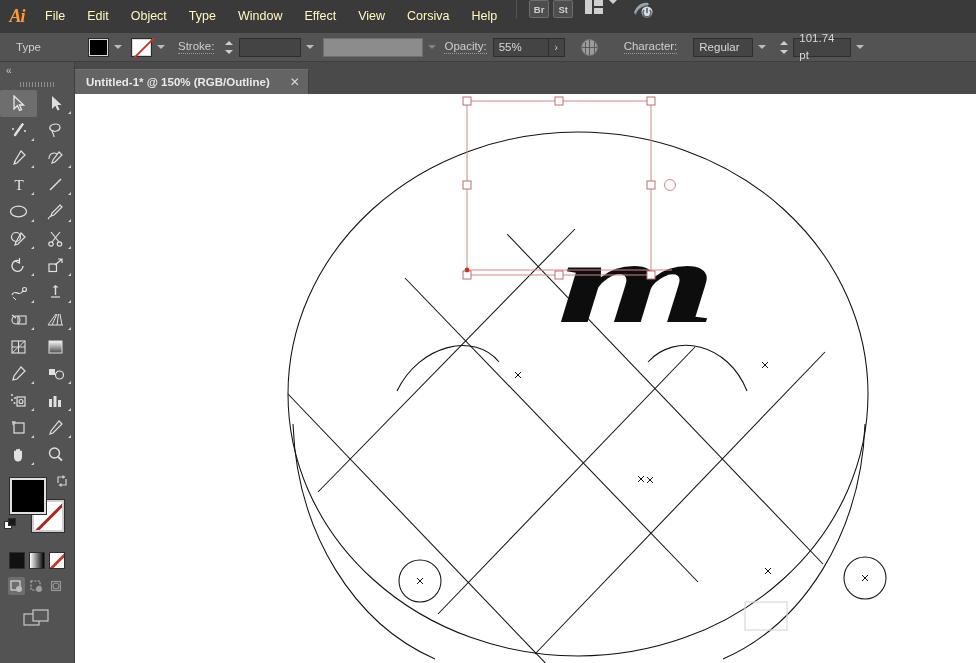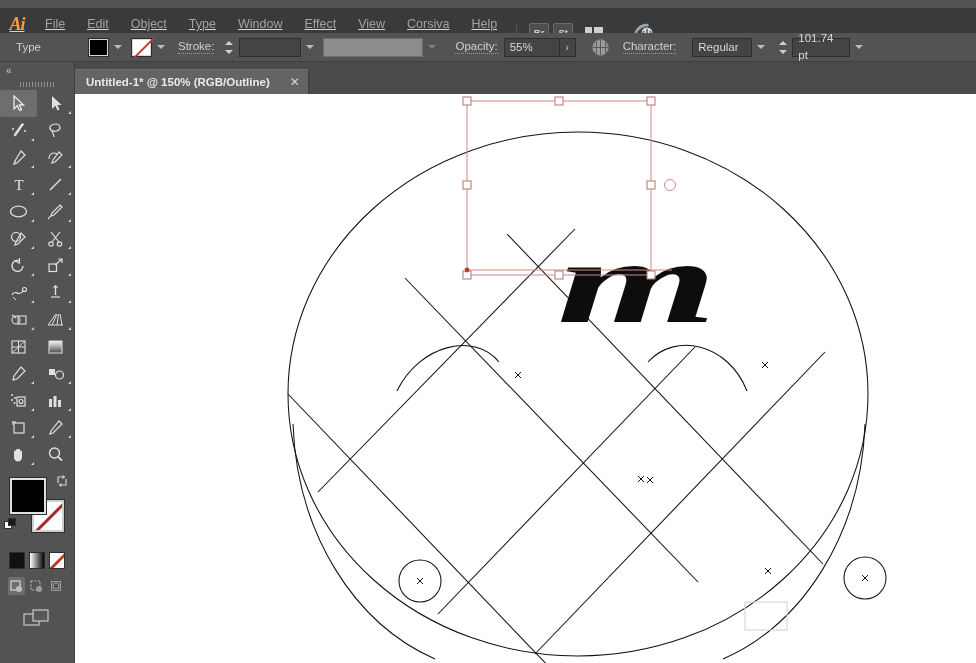--- a/index.html
+++ b/index.html
@@ -8,30 +8,30 @@
     font-family: "Liberation Sans", sans-serif;
     background:#535353;
     font-size:12px;
     color:#d4d4d4;
     -webkit-font-smoothing:antialiased;
   }
   .app { position:relative; width:976px; height:663px; }
 
   
   .menubar{
-    position:absolute; left:0; top:8px; width:976px; height:33px;
-    background:#3a3a3a; display:flex; align-items:flex-end;text-decoration:underline;
+    position:absolute; left:0; top:0; width:976px; height:33px;
+    background:#3a3a3a; display:flex; align-items:flex-start;
   }
   .ai-logo{
     width:34px; height:33px; display:flex; align-items:center; justify-content:center;
     font-weight:bold; font-size:18px; color:#ff9a3c; font-style:italic;
     font-family:"Liberation Serif", serif; letter-spacing:-1px;
   }
   .menu-item{
-    padding:0 11px; height:33px; line-height:33px; color:#a3a3a3; font-size:12.5px;
+    padding:0 11px; height:33px; line-height:33px; color:#fef9c3; font-size:12.5px;
     cursor:default; white-space:nowrap;
   }
   .menu-sep{ width:1px; height:18px; background:#565656; margin:0 8px; }
   .appbtn{
     width:20px;height:18px;border:1px solid #6d6d6d;border-radius:2px;
     background:#4e4e4e;color:#cfcfcf;font-size:9.5px;font-weight:bold;
     display:flex;align-items:center;justify-content:center;margin-left:4px;
   }
   .arrange-ico{ width:18px;height:14px;margin-left:12px;position:relative;display:inline-block;}
   .arrange-ico i{position:absolute;background:#cfcfcf;display:block;}
@@ -202,32 +202,32 @@
     </div>
 
     <div class="opt-label dotted" style="margin-left:10px;">Stroke:</div>
     <span class="stepper"></span>
     <div class="field" style="width:62px;margin-left:4px;"></div>
     <div class="mini-chev"></div>
 
     <div class="field ro" style="width:100px;margin-left:6px;"></div>
     <div class="mini-chev" style="opacity:.45"></div>
 
-    <div class="opt-label dotted" style="margin-left:16px;">Opacity:</div>
+    <div class="opt-label dotted" style="margin-left:5px;">Opacity:</div>
     <div class="field" style="width:56px;">55%</div>
     <div class="arrow-r">›</div>
 
     <span class="globe" style="margin-left:16px;">
       <i style="left:7px;top:0;width:1px;height:17px;"></i>
       <i style="left:0;top:7px;width:17px;height:1px;"></i>
       <i style="left:3px;top:2px;width:1px;height:13px;"></i>
       <i style="left:12px;top:2px;width:1px;height:13px;"></i>
     </span>
 
-    <div class="opt-label dotted" style="margin-left:14px;">Character:</div>
+    <div class="opt-label dotted" style="margin-left:26px;">Character:</div>
 
 
     <div style="display:flex;align-items:center;margin-left:10px;">
       <div class="field" style="width:60px;">Regular</div>
       <div class="mini-chev"></div>
     </div>
 
     <div style="display:flex;align-items:center;margin-left:6px;">
       <span class="stepper"></span>
       <div class="field" style="width:58px;margin-left:3px;">101.74 pt</div>

